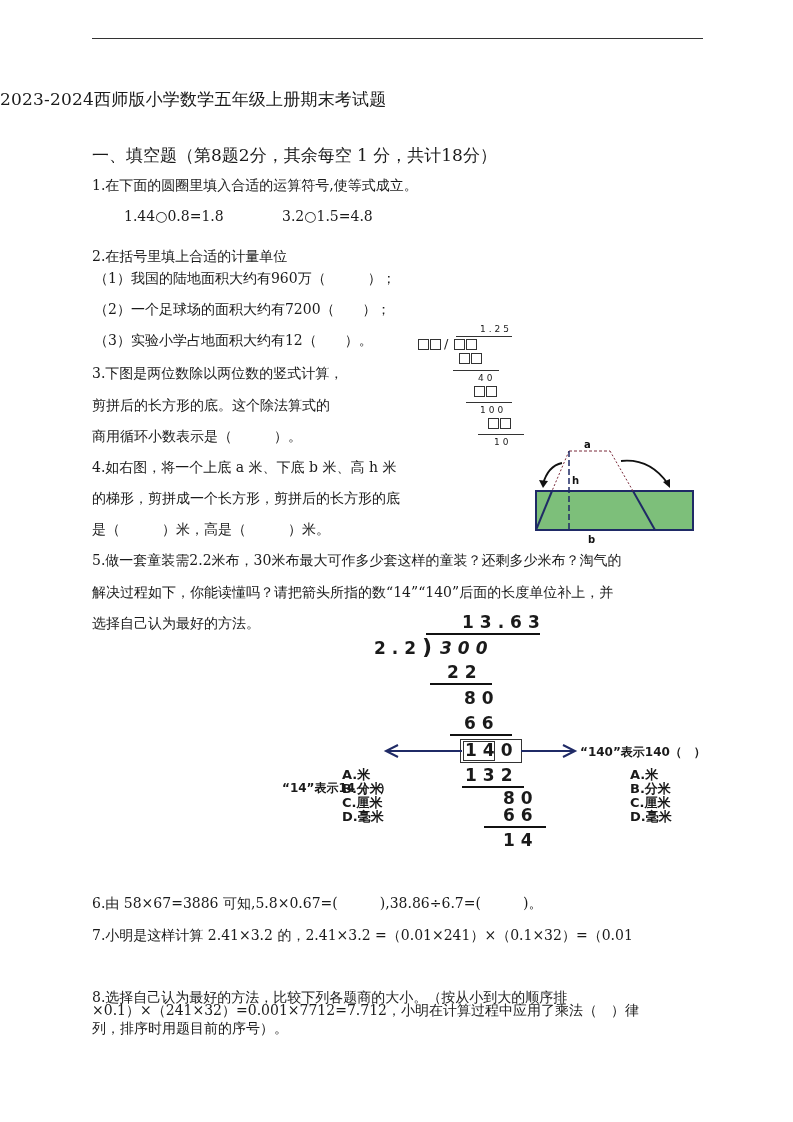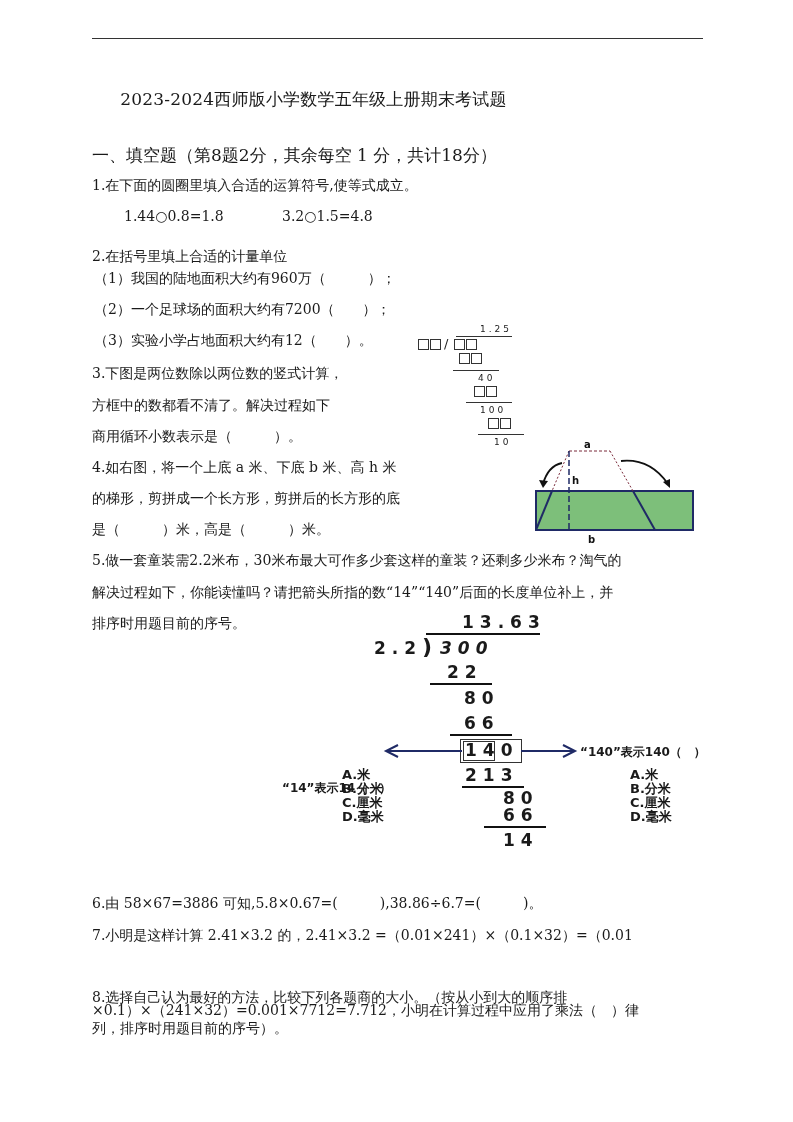--- a/index.html
+++ b/index.html
@@ -1,20 +1,20 @@
 <!DOCTYPE html>
 <html><head>
 <meta charset="utf-8">
 <style>
   html, body { margin:0; padding:0; background:#ffffff; }
   body { width:793px; height:1122px; position:relative; overflow:hidden;
          font-family:"DejaVu Serif","Liberation Serif",serif; color:#1a1a1a; }
   .abs { position:absolute; }
   .top-rule { left:92px; top:38px; width:611px; height:0; border-top:1.5px solid #333; }
-  .title { left:0; width:627px; top:88px; text-align:center; font-size:17px; letter-spacing:0.2px; }
+  .title { left:0; width:627px; top:88px; text-align:left; font-size:17px; letter-spacing:0.2px; }
   .line { left:92px; font-size:14px; white-space:nowrap; line-height:20px; }
   .section { font-weight:normal; font-size:17px; }
   .sub { left:94px; }
   
   .q3d { left:418px; top:322px; width:110px; height:130px; font-family:"DejaVu Sans","Liberation Sans",sans-serif; font-size:9px; }
   .bx { position:absolute; width:11px; height:11px; border:1.2px solid #333; box-sizing:border-box; }
   .hl { position:absolute; height:0; border-top:1.2px solid #333; }
   .q3d .t { position:absolute; letter-spacing:3px; }
   
   .trap { left:530px; top:436px; width:170px; height:110px; }
@@ -60,21 +60,21 @@
   <div class="bx" style="left:68px; top:64px;"></div>
   <div class="hl" style="left:48px; top:80px; width:46px;"></div>
   <span class="t" style="left:62px; top:83px;">100</span>
   <div class="bx" style="left:70px; top:96px;"></div>
   <div class="bx" style="left:82px; top:96px;"></div>
   <div class="hl" style="left:60px; top:112px; width:46px;"></div>
   <span class="t" style="left:76px; top:115px;">10</span>
 </div>
 
 <div class="abs line" style="top:363px;">3.下图是两位数除以两位数的竖式计算，</div>
-<div class="abs line" style="top:395px;">方框中的数都看不清了。解决过程如下</div>
+<div class="abs line" style="top:395px;">剪拼后的长方形的底。这个除法算式的</div>
 <div class="abs line" style="top:426px;">商用循环小数表示是（　　　）。</div>
 
 <div class="abs line" style="top:457px;">4.如右图，将一个上底 a 米、下底 b 米、高 h 米</div>
 <div class="abs line" style="top:488px;">的梯形，剪拼成一个长方形，剪拼后的长方形的底</div>
 <div class="abs line" style="top:519px;">是（　　　）米，高是（　　　）米。</div>
 
 <div class="abs trap">
   <svg width="170" height="110" viewBox="0 0 170 110">
     <rect x="6" y="55" width="157" height="39" fill="#7dbf7a" stroke="#1f2a66" stroke-width="2"></rect>
     <line x1="39" y1="15" x2="80" y2="15" stroke="#7a2a3a" stroke-width="1" stroke-dasharray="3,2"></line>
@@ -88,37 +88,37 @@
     <path d="M91,25 Q120,22 138,48" fill="none" stroke="#111" stroke-width="1.8"></path>
     <polygon points="133,46 140,52 140,43" fill="#111"></polygon>
     <text x="54" y="12" font-size="10" font-family="DejaVu Sans, sans-serif" font-weight="bold" fill="#111">a</text>
     <text x="42" y="48" font-size="10" font-family="DejaVu Sans, sans-serif" font-weight="bold" fill="#111">h</text>
     <text x="58" y="107" font-size="10" font-family="DejaVu Sans, sans-serif" font-weight="bold" fill="#111">b</text>
   </svg>
 </div>
 
 <div class="abs line" style="top:550px;">5.做一套童装需2.2米布，30米布最大可作多少套这样的童装？还剩多少米布？淘气的</div>
 <div class="abs line" style="top:582px;">解决过程如下，你能读懂吗？请把箭头所指的数“14”“140”后面的长度单位补上，并</div>
-<div class="abs line" style="top:613px;">排序时用题目前的序号。</div>
+<div class="abs line" style="top:613px;">选择自己认为最好的方法。</div>
 
 <div class="abs q5d">
   <span class="num" style="left:192px; top:2px;">13.63</span>
   <div class="bar" style="left:156px; top:23px; width:114px;"></div>
   <span class="num" style="left:104px; top:28px;">2.2</span>
   <span class="abs" style="left:152px; top:24px; font-size:22px; font-weight:bold;">)</span>
   <span class="num" style="left:170px; top:28px;font-style:italic;">300</span>
   <span class="num" style="left:177px; top:52px;">22</span>
   <div class="bar" style="left:160px; top:73px; width:62px;"></div>
   <span class="num" style="left:194px; top:78px;">80</span>
   <span class="num" style="left:194px; top:103px;">66</span>
   <div class="bar" style="left:180px; top:124px; width:62px;"></div>
   <div class="abs" style="left:190px; top:129px; width:60px; height:22px; border:1.2px solid #333;"></div>
   <div class="abs" style="left:193px; top:131px; width:30px; height:18px; border:1.2px solid #333;"></div>
   <span class="num" style="left:195px; top:130px;">140</span>
-  <span class="num" style="left:195px; top:155px;">213</span>
+  <span class="num" style="left:195px; top:155px;">132</span>
   <div class="bar" style="left:192px; top:176px; width:62px;"></div>
   <span class="num" style="left:233px; top:178px;">80</span>
   <span class="num" style="left:233px; top:195px;">66</span>
   <div class="bar" style="left:214px; top:216px; width:62px;"></div>
   <span class="num" style="left:233px; top:220px;">14</span>
 
   <svg class="abs" style="left:112px; top:132px;" width="80" height="18">
     <line x1="6" y1="9" x2="80" y2="9" stroke="#1f2a66" stroke-width="2"></line>
     <polyline points="16,3 4,9 16,15" fill="none" stroke="#1f2a66" stroke-width="2"></polyline>
   </svg>

